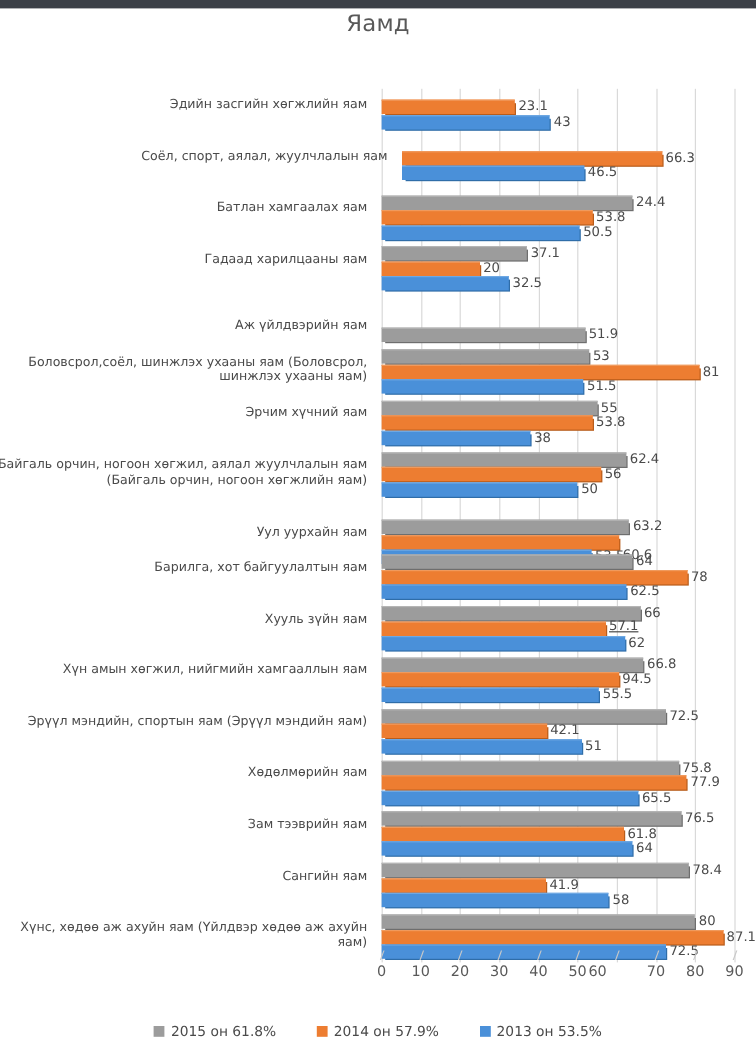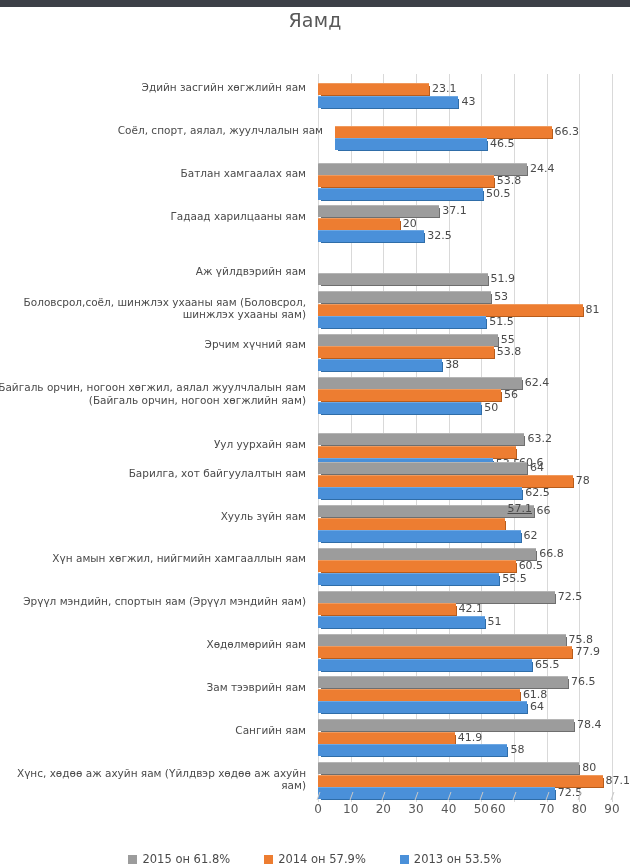--- a/index.html
+++ b/index.html
@@ -229,32 +229,32 @@
         <div class="bar s2013" style="top: 27.9118px; width: 204.167px;"></div>
         <div class="val" style="left: 207.167px; top: 26.9118px;">62.5</div>
       </div>
     </div>
     <div class="row" style="top: 428.235px; height: 42.8235px;">
       <div class="cat-label" style="top: 7.41176px;">Хууль зүйн яам</div>
       <div class="bars" style="top: 0px; position: absolute;">
         <div class="bar s2015" style="top: 2.91176px; width: 215.6px;"></div>
         <div class="val" style="left: 218.6px; top: 1.91176px;">66</div>
         <div class="bar s2014" style="top: 15.4118px; width: 186.527px;"></div>
-        <div class="val" style="left: 189.527px; top: 0; text-decoration: underline;">57.1</div>
+        <div class="val" style="left: 189.527px; top: 13px; text-decoration: underline;">57.1</div>
         <div class="bar s2013" style="top: 27.9118px; width: 202.533px;"></div>
         <div class="val" style="left: 205.533px; top: 26.9118px;">62</div>
       </div>
     </div>
     <div class="row" style="top: 471.059px; height: 42.8235px;">
       <div class="cat-label" style="top: 7.41176px;">Хүн амын хөгжил, нийгмийн хамгааллын яам</div>
       <div class="bars" style="top: 0px; position: absolute;">
         <div class="bar s2015" style="top: 2.91176px; width: 218.213px;"></div>
         <div class="val" style="left: 221.213px; top: 1.91176px;">66.8</div>
         <div class="bar s2014" style="top: 15.4118px; width: 197.633px;"></div>
-        <div class="val" style="left: 200.633px; top: 14.4118px;">60.5</div>
+        <div class="val" style="left: 200.633px; top: 14.4118px;">94.5</div>
         <div class="bar s2013" style="top: 27.9118px; width: 181.3px;"></div>
         <div class="val" style="left: 184.3px; top: 26.9118px;">55.5</div>
       </div>
     </div>
     <div class="row" style="top: 513.882px; height: 42.8235px;">
       <div class="cat-label" style="top: 7.41176px;">Эрүүл мэндийн, спортын яам   (Эрүүл мэндийн яам)</div>
       <div class="bars" style="top: 0px; position: absolute;">
         <div class="bar s2015" style="top: 2.91176px; width: 236.833px;"></div>
         <div class="val" style="left: 239.833px; top: 1.91176px;">72.5</div>
         <div class="bar s2014" style="top: 15.4118px; width: 137.527px;"></div>

